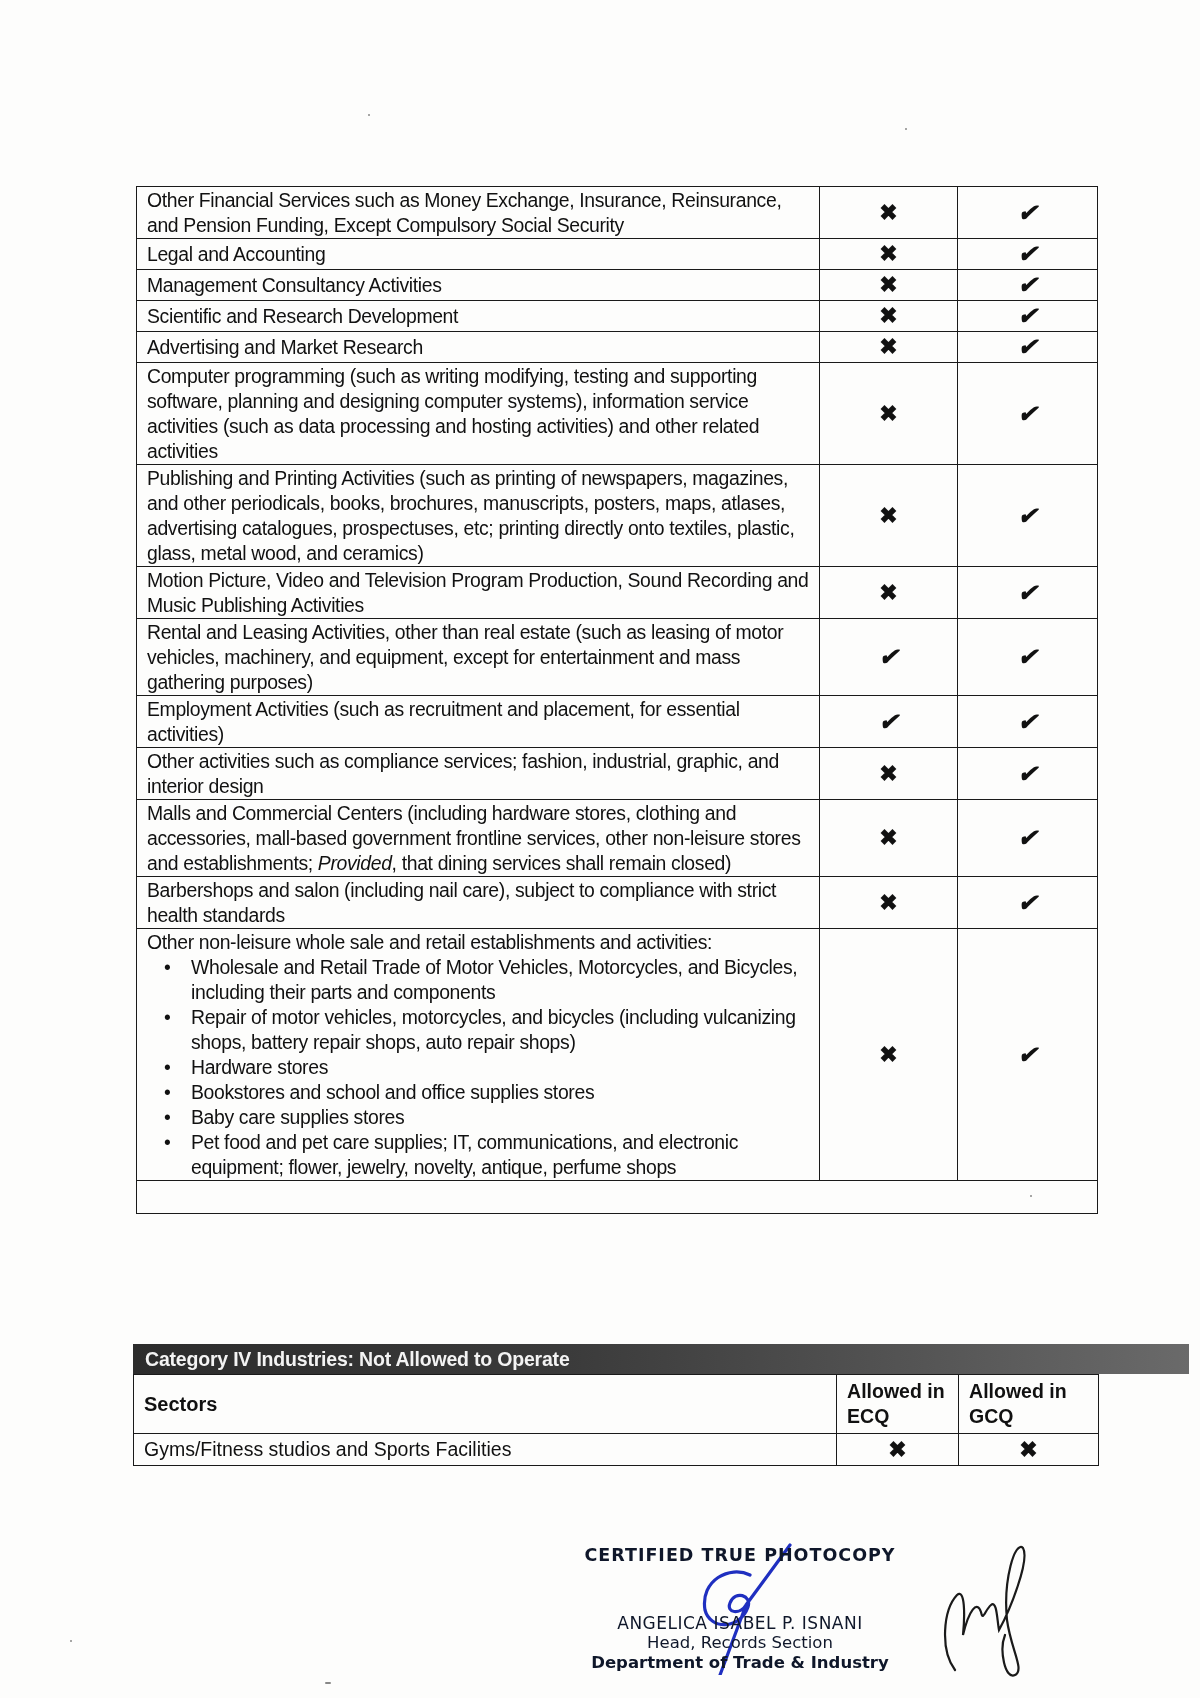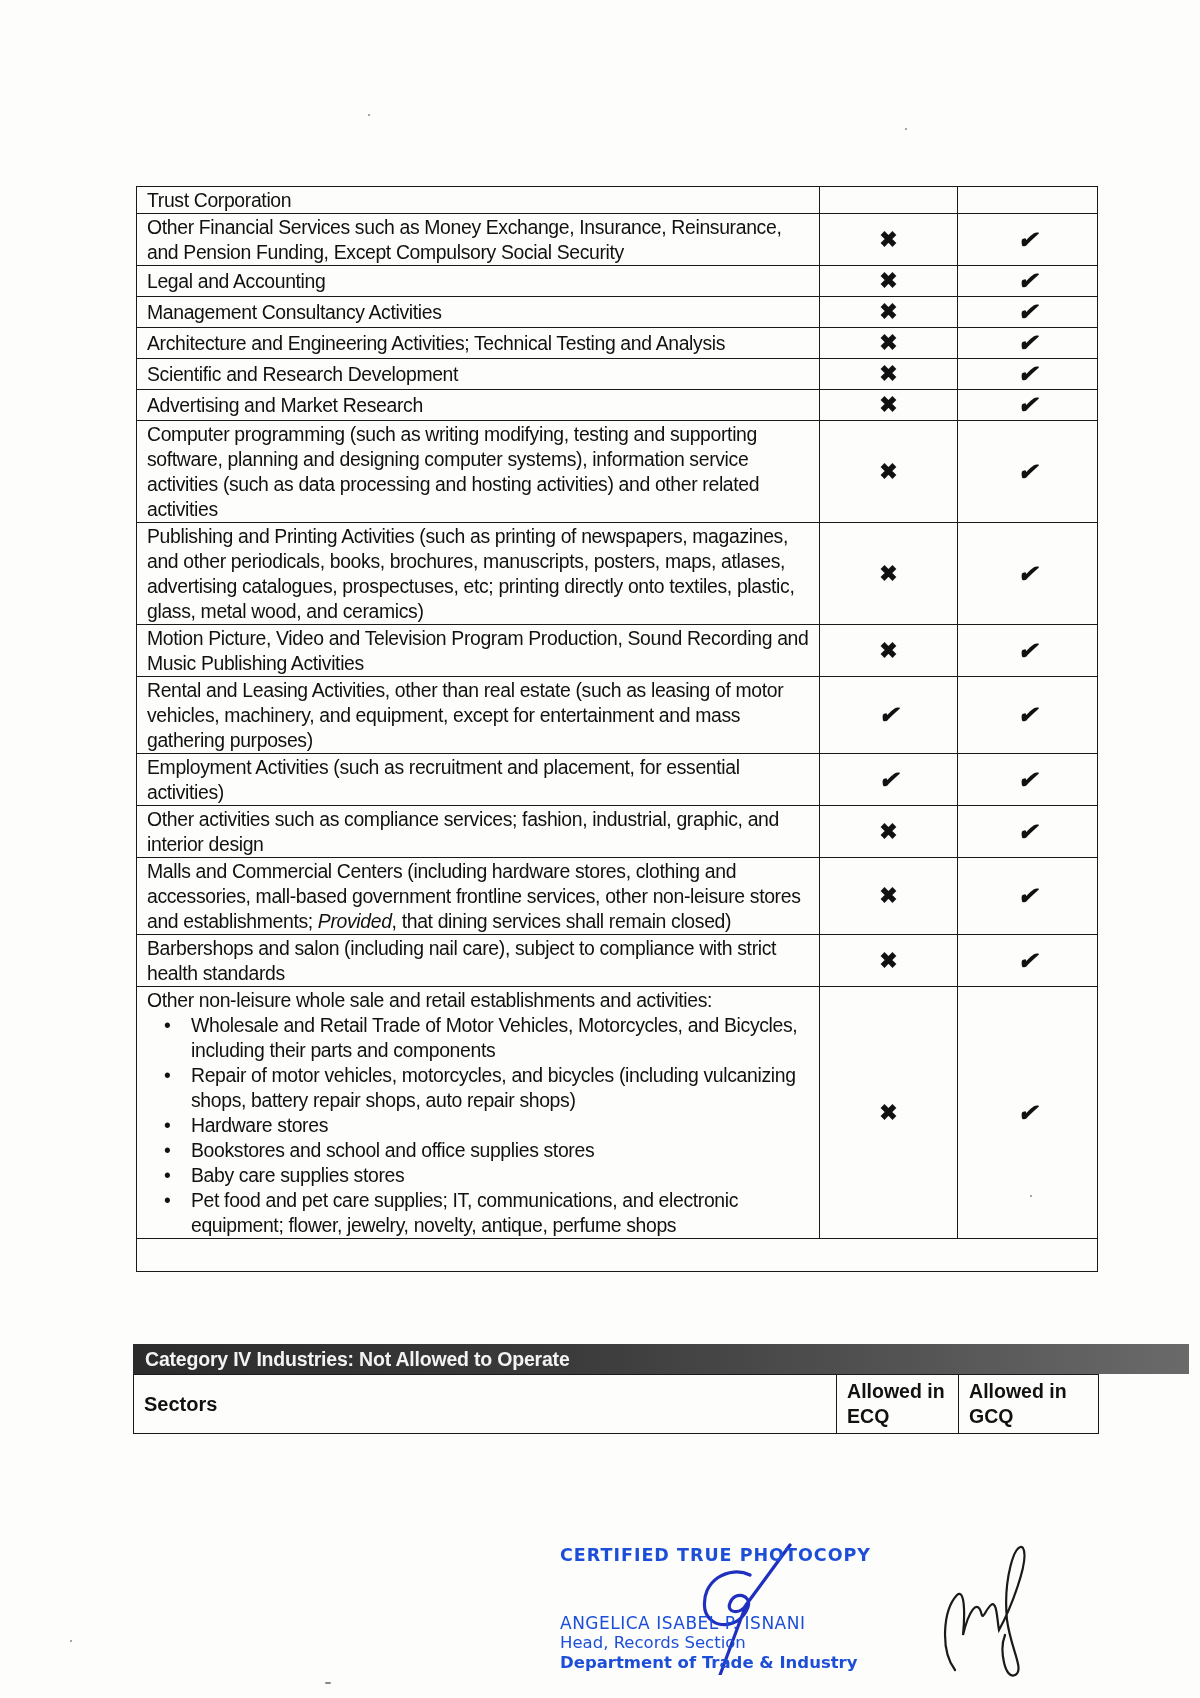--- a/index.html
+++ b/index.html
@@ -35,22 +35,22 @@
   #table4 { left: 133px; top: 1374px; width: 966px; }
   #table4 td { font-size: 19.5px; line-height: 25px; }
   #table4 col.c1 { width: 704px; }
   #table4 col.c2 { width: 122px; }
   #table4 col.c3 { width: 140px; }
   #table4 td.hdr { font-weight: bold; padding: 4px 10px; }
   #table4 td.hdr-center { text-align: left; font-size: 20px; }
   #table4 td.sector { padding: 3px 10px; }
   #table4 td.mark { text-align: center; }
 
-  .stamp { position: absolute; left: 560px; top: 1545px; width: 360px; color: #1d4ed8;
-    font-family: "DejaVu Sans", sans-serif; }
+  .stamp { position: absolute; left: 560px; top: 1545px; width: 360px; color: #0f172a;
+    font-family: "DejaVu Sans", sans-serif; text-align: center; }
   .stamp .certified { font-weight: bold; font-size: 17.5px; letter-spacing: 1px; }
   .stamp .name { font-size: 17px; margin-top: 48px; letter-spacing: 0.5px; }
   .stamp .role { font-size: 16.5px; line-height: 20px; }
   .stamp .dept { font-size: 16.5px; line-height: 20px; font-weight: bold; }
 
   .sig1 { position: absolute; left: 680px; top: 1535px; }
   .sig2 { position: absolute; left: 935px; top: 1540px; }
 
   .speck { position: absolute; width: 2px; height: 2px; background: #888; border-radius: 1px; }
 </style>
@@ -60,41 +60,31 @@
 <div class="page">
 
   <table id="table3">
     <colgroup>
         <col class="c1">
         <col class="c2">
         <col class="c3">
       </colgroup>
     <tbody id="t3body">
         <tr>
-          <td class="sector">Trust Corporation</td>
-          <td class="mark"></td>
-          <td class="mark"></td>
-        </tr>
-        <tr>
           <td class="sector">Other Financial Services such as Money Exchange, Insurance, Reinsurance, and Pension Funding, Except Compulsory Social Security</td>
           <td class="mark"><span class="x-mark">✖</span></td>
           <td class="mark"><span class="check-mark">✔</span></td>
         </tr>
         <tr>
           <td class="sector">Legal and Accounting</td>
           <td class="mark"><span class="x-mark">✖</span></td>
           <td class="mark"><span class="check-mark">✔</span></td>
         </tr>
         <tr>
           <td class="sector">Management Consultancy Activities</td>
-          <td class="mark"><span class="x-mark">✖</span></td>
-          <td class="mark"><span class="check-mark">✔</span></td>
-        </tr>
-        <tr>
-          <td class="sector">Architecture and Engineering Activities; Technical Testing and Analysis</td>
           <td class="mark"><span class="x-mark">✖</span></td>
           <td class="mark"><span class="check-mark">✔</span></td>
         </tr>
         <tr>
           <td class="sector">Scientific and Research Development</td>
           <td class="mark"><span class="x-mark">✖</span></td>
           <td class="mark"><span class="check-mark">✔</span></td>
         </tr>
         <tr>
           <td class="sector">Advertising and Market Research</td>
@@ -173,20 +163,25 @@
         <col class="c3">
       </colgroup>
     <tbody>
       <tr>
         <td class="hdr hdr-center">Sectors</td>
         <td class="hdr">Allowed in ECQ</td>
         <td class="hdr">Allowed in GCQ</td>
       </tr>
     </tbody>
     <tbody id="t4body">
+        <tr>
+          <td class="sector">Gyms/Fitness studios and Sports Facilities</td>
+          <td class="mark"><span class="x-mark">✖</span></td>
+          <td class="mark"><span class="x-mark">✖</span></td>
+        </tr>
       </tbody>
   </table>
 
   <svg class="sig1" width="120" height="140" viewBox="0 0 120 140">
     <path d="M70 40 C 50 30, 20 45, 25 75 C 30 95, 60 95, 68 72 C 72 60, 55 55, 50 68 C 46 78, 60 80, 66 70 L 110 10 M 66 70 L 40 140" fill="none" stroke="#1f2fc0" stroke-width="3.2" stroke-linecap="round"></path>
   </svg>
 
   <div class="stamp">
     <div class="certified">CERTIFIED TRUE PHOTOCOPY</div>
     <div class="name">ANGELICA ISABEL P. ISNANI</div>

